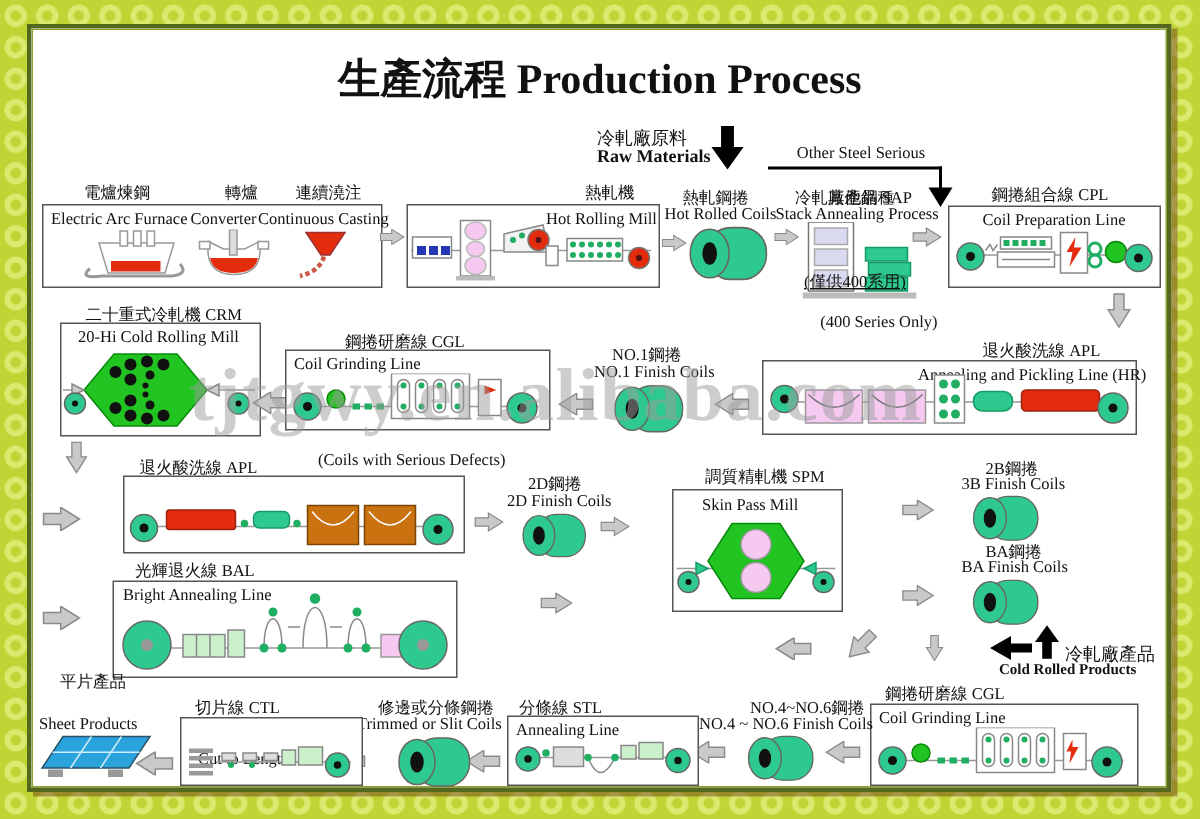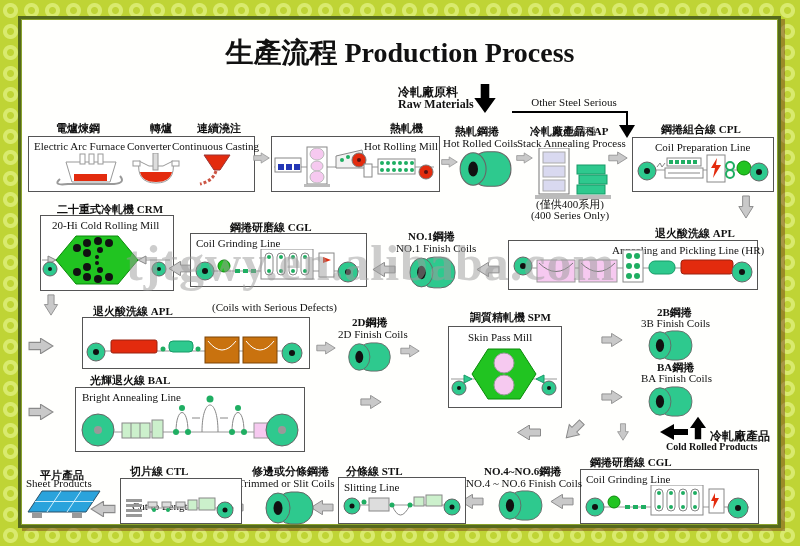--- a/index.html
+++ b/index.html
@@ -3,21 +3,21 @@
 <meta charset="utf-8">
 <style>
   html,body{margin:0;padding:0;background:#888;}
   .stage{position:relative;width:800px;height:546px;overflow:hidden;
     font-family:"Liberation Serif",serif;color:#111;
     background-color:#bfd435;
     background-image:radial-gradient(circle, rgba(0,0,0,0) 3px, #d9ea6e 4px, #d9ea6e 7px, rgba(0,0,0,0) 8px);
     background-size:21px 21px;padding-left:24px;}
   .panel{position:absolute;left:18px;top:16px;width:757px;height:506px;background:#fffffd;
     border:3px solid #55691d;box-shadow:inset 0 0 0 1px #8aa32c, 4px 3px 0 rgba(110,50,25,.45);}
-  .zh{position:absolute;font-weight:bold;font-size:11px;white-space:nowrap;}
+  .zh{position:absolute;font-weight:normal;font-size:11px;white-space:nowrap;}
   .en{position:absolute;font-size:11px;white-space:nowrap;}
   .big{font-size:28px;font-weight:bold;}
   .pbox{position:absolute;background:#fff;border:1px solid #555;}
   .abs{position:absolute;}
   .ar{position:absolute;}
   .ar svg{display:block;width:100%;height:100%;}
   .left{transform:scaleX(-1);}
   .down{transform:rotate(90deg);}
   .downleft{transform:rotate(135deg);}
   .watermark{position:absolute;left:126px;top:234px;font-size:50px;font-weight:bold;
@@ -143,22 +143,22 @@
       <rect x="4" y="0" width="30" height="46" fill="#fff" stroke="#777"></rect>
       <rect x="8" y="4" width="22" height="11" fill="#d9d9f0" stroke="#aaa"></rect>
       <rect x="8" y="18" width="22" height="11" fill="#d9d9f0" stroke="#aaa"></rect>
       <rect x="8" y="32" width="22" height="11" fill="#d9d9f0" stroke="#aaa"></rect>
       <rect x="42" y="17" width="28" height="9" fill="#2ec98e" stroke="#169a66"></rect>
       <rect x="44" y="27" width="28" height="9" fill="#2ec98e" stroke="#169a66"></rect>
       <rect x="42" y="37" width="28" height="9" fill="#2ec98e" stroke="#169a66"></rect>
       <rect x="0" y="47" width="76" height="4" fill="#bbb"></rect>
     </svg>
   </div>
-  <div class="zh ctr" style="left:520px;top:197px;font-weight:normal;width:100px;">(僅供400系用)</div>
-  <div class="en ctr" style="left:515px;top:209px;width:110px;">(400 Series Only)</div>
+  <div class="zh ctr" style="left:520px;top:180px;font-weight:normal;width:100px;text-decoration:underline;">(僅供400系用)</div>
+  <div class="en ctr" style="left:515px;top:209px;width:110px;text-align:right;">(400 Series Only)</div>
   <div class="ar" style="left:608px;top:151px;width:20px;height:14px;">
     <svg viewBox="0 0 25 15">
         <polygon points="1,4 12,4 12,0 24,7.5 12,15 12,11 1,11" fill="#c9c9c9" stroke="#8a8a8a"></polygon>
       </svg>
   </div>
 
   <div class="zh" style="left:661px;top:122px;">鋼捲組合線 CPL</div>
   <div class="pbox" style="left:632px;top:137px;width:140px;height:53px;"></div>
   <div class="en" style="left:655px;top:141px;">Coil Preparation Line</div>
   <div class="abs" style="left:635px;top:153px;width:134px;height:34px;">
@@ -520,38 +520,38 @@
       <circle cx="155" cy="23" r="10" fill="#2ec98e" stroke="#666"></circle>
         <circle cx="155" cy="23" r="3" fill="#111"></circle>
     </svg>
   </div>
   <div class="ar" style="left:550px;top:494px;width:24px;height:15px;">
     <svg viewBox="0 0 25 15" class="left">
         <polygon points="1,4 12,4 12,0 24,7.5 12,15 12,11 1,11" fill="#c9c9c9" stroke="#8a8a8a"></polygon>
       </svg>
   </div>
 
-  <div class="zh" style="left:484px;top:464px;text-align:center;">NO.4~NO.6鋼捲</div>
+  <div class="zh" style="left:500px;top:464px;text-align:center;">NO.4~NO.6鋼捲</div>
   <div class="en" style="left:466px;top:477px;">NO.4 ~ NO.6 Finish Coils</div>
   <div class="abs" style="left:496px;top:490px;width:48px;height:31px;">
     <svg viewBox="0 0 50 34" width="48" height="31">
         <rect x="12" y="1" width="37" height="32" rx="15" fill="#2ec98e" stroke="#666"></rect>
         <ellipse cx="14" cy="17" rx="12" ry="15" fill="#2ec98e" stroke="#666"></ellipse>
         <ellipse cx="14" cy="17" rx="4.5" ry="7" fill="#111"></ellipse>
       </svg>
   </div>
   <div class="ar" style="left:460px;top:494px;width:24px;height:15px;">
     <svg viewBox="0 0 25 15" class="left">
         <polygon points="1,4 12,4 12,0 24,7.5 12,15 12,11 1,11" fill="#c9c9c9" stroke="#8a8a8a"></polygon>
       </svg>
   </div>
 
   <div class="zh" style="left:346px;top:464px;">分條線 STL</div>
   <div class="pbox" style="left:338px;top:477px;width:126px;height:45px;"></div>
-  <div class="en" style="left:344px;top:481px;">Slitting Line</div>
+  <div class="en" style="left:344px;top:481px;">Annealing Line</div>
   <div class="abs" style="left:342px;top:493px;width:120px;height:28px;">
     <svg viewBox="0 0 120 28" width="120" height="28">
       <line x1="2" y1="12" x2="118" y2="12" stroke="#999"></line>
       <circle cx="10" cy="13" r="8" fill="#2ec98e" stroke="#666"></circle>
         <circle cx="10" cy="13" r="2.5" fill="#111"></circle>
       <circle cx="22" cy="9" r="2.5" fill="#1fae62"></circle>
       <rect x="27" y="5" width="20" height="13" fill="#ddd" stroke="#888"></rect>
       <path d="M50 12 Q58 32 68 12" fill="none" stroke="#888"></path>
       <circle cx="50" cy="12" r="2.5" fill="#1fae62"></circle>
         <circle cx="68" cy="12" r="2.5" fill="#1fae62"></circle>
@@ -606,21 +606,21 @@
       <circle cx="101" cy="14" r="8" fill="#2ec98e" stroke="#666"></circle>
         <circle cx="101" cy="14" r="2.5" fill="#111"></circle>
     </svg>
   </div>
   <div class="ar" style="left:90px;top:501px;width:26px;height:16px;">
     <svg viewBox="0 0 25 15" class="left">
         <polygon points="1,4 12,4 12,0 24,7.5 12,15 12,11 1,11" fill="#c9c9c9" stroke="#8a8a8a"></polygon>
       </svg>
   </div>
 
-  <div class="zh" style="left:40px;top:468px;">平片產品</div>
+  <div class="zh" style="left:40px;top:447px;">平片產品</div>
   <div class="en" style="left:26px;top:477px;">Sheet Products</div>
   <div class="abs" style="left:26px;top:489px;width:76px;height:32px;">
     <svg viewBox="0 0 76 32" width="76" height="32">
       <polygon points="16,2 74,2 60,23 2,23" fill="#2aa3dc" stroke="#2a4f66"></polygon>
       <line x1="9" y1="12.5" x2="67" y2="12.5" stroke="#cfeefc"></line>
       <line x1="35" y1="2" x2="21" y2="23" stroke="#cfeefc"></line>
       <line x1="55" y1="2" x2="41" y2="23" stroke="#cfeefc"></line>
       <rect x="6" y="24" width="10" height="5" fill="#999"></rect>
       <rect x="46" y="24" width="10" height="5" fill="#999"></rect>
     </svg>

